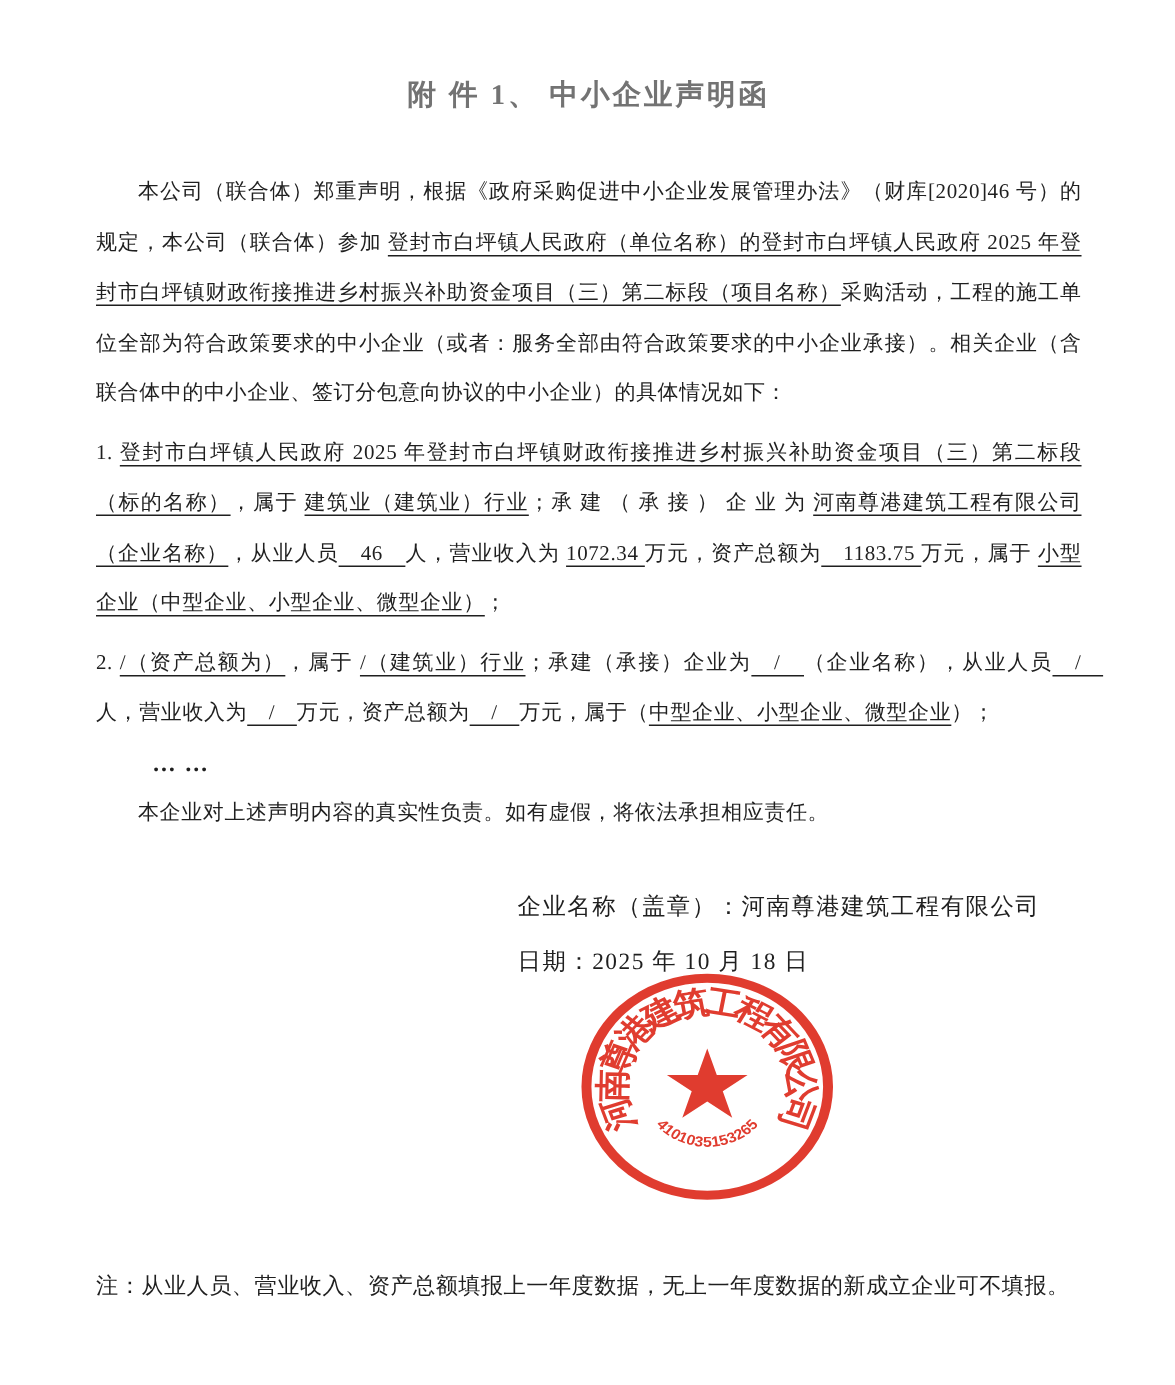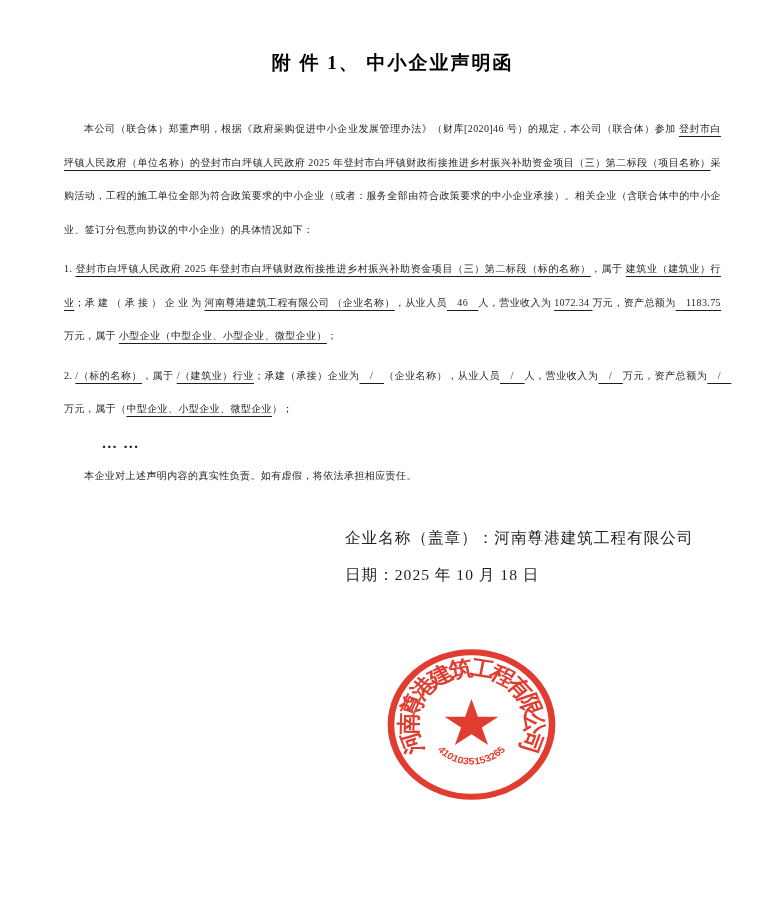--- a/index.html
+++ b/index.html
@@ -7,24 +7,24 @@
     width: 783px; height: 923px; position: relative; overflow: hidden;
     font-family: "Liberation Serif", serif;
     color: #1f1f1f;
   }
   .page { position: absolute; inset: 0; background: #fff; }
   .content {
     position: absolute; left: 64px; top: 50px; width: 657px;
   }
   .title {
     text-align: center; font-size: 19px; font-weight: 700;
-    letter-spacing: 2px; margin: 0 0 36px 0; color: #000000;
+    letter-spacing: 2px; margin: 0 0 36px 0; color: #737373;
   }
   .body-p {
-    font-size: 10px; line-height: 33.5px; text-align: justify;
+    font-size: 14px; line-height: 33.5px; text-align: justify;
     margin: 0; letter-spacing: 0.4px;
   }
   .indent { text-indent: 2em; }
   .mb { margin-bottom: 6px; }
   .u { text-decoration: underline; text-underline-offset: 4px; text-decoration-thickness: 1px; }
   .ellipsis-line {
     font-weight: 700; font-size: 15.6px; line-height: 33.5px;
     padding-left: 2.4em; margin: 0; letter-spacing: 1px;
   }
   .signature {
@@ -46,33 +46,34 @@
 
 <div class="page">
   <div class="content">
 
     <h1 class="title">附 件 1、 中小企业声明函</h1>
 
     <p class="body-p indent mb"><span>本公司（联合体）郑重声明，根据《政府采购促进中小企业发展管理办法》（财库[2020]46 号）的规定，本公司（联合体）参加 </span><span class="u">登封市白坪镇人民政府（单位名称）的登封市白坪镇人民政府 2025 年登封市白坪镇财政衔接推进乡村振兴补助资金项目（三）第二标段（项目名称）</span><span>采购活动，工程的施工单位全部为符合政策要求的中小企业（或者：服务全部由符合政策要求的中小企业承接）。相关企业（含联合体中的中小企业、签订分包意向协议的中小企业）的具体情况如下：</span></p>
 
     <p class="body-p mb"><span>1. </span><span class="u">登封市白坪镇人民政府 2025 年登封市白坪镇财政衔接推进乡村振兴补助资金项目（三）第二标段（标的名称）</span><span>，属于 </span><span class="u">建筑业（建筑业）行业</span><span>；承 建 （ 承 接 ） 企 业 为 </span><span class="u">河南尊港建筑工程有限公司 （企业名称）</span><span>，从业人员</span><span class="u">　46　</span><span>人，营业收入为 </span><span class="u">1072.34 </span><span>万元，资产总额为</span><span class="u">　1183.75 </span><span>万元，属于 </span><span class="u">小型企业（中型企业、小型企业、微型企业）</span><span>；</span></p>
 
-    <p class="body-p"><span>2. </span><span class="u">/（标的名称）</span><span>，属于 </span><span class="u">/（建筑业）行业</span><span>；承建（承接）企业为</span><span class="u">　/　</span><span>（企业名称），从业人员</span><span class="u">　/　</span><span>人，营业收入为</span><span class="u">　/　</span><span>万元，资产总额为</span><span class="u">　/　</span><span>万元，属于（</span><span class="u">中型企业、小型企业、微型企业</span><span>）；</span></p>
+    <p class="body-p"><span>2. </span><span class="u">/（资产总额为）</span><span>，属于 </span><span class="u">/（建筑业）行业</span><span>；承建（承接）企业为</span><span class="u">　/　</span><span>（企业名称），从业人员</span><span class="u">　/　</span><span>人，营业收入为</span><span class="u">　/　</span><span>万元，资产总额为</span><span class="u">　/　</span><span>万元，属于（</span><span class="u">中型企业、小型企业、微型企业</span><span>）；</span></p>
 
     <p class="ellipsis-line">… …</p>
 
 
     <p class="body-p indent">本企业对上述声明内容的真实性负责。如有虚假，将依法承担相应责任。</p>
 
     <div class="signature">
       <div><span>企业名称（盖章）：</span><span>河南尊港建筑工程有限公司</span></div>
       <div>日期：2025 年 10 月 18 日</div>
     </div>
   </div>
 
+  <div class="note">注：从业人员、营业收入、资产总额填报上一年度数据，无上一年度数据的新成立企业可不填报。</div>
 
   <svg class="seal" viewBox="0 0 200 200" preserveAspectRatio="none" xmlns="http://www.w3.org/2000/svg">
     <circle cx="100" cy="100" r="91" fill="none" stroke="#de2b1d" stroke-width="7.5"></circle>
     <polygon points="100,68 107.2,90.1 130.4,90.1 111.7,103.8 118.8,125.9 100,112.3 81.2,125.9 88.3,103.8 69.6,90.1 92.8,90.1" fill="#de2b1d"></polygon>
     <defs>
       <path id="sealTopArc" d="M 48 134 A 62 62 0 1 1 152 134" fill="none"></path>
       <path id="sealBottomArc" d="M 59 129 A 50 50 0 0 0 141 129" fill="none"></path>
     </defs>
     <text class="seal-text" font-size="27" fill="#de2b1d">
       <textPath href="#sealTopArc" startOffset="2" textLength="262" lengthAdjust="spacing">河南尊港建筑工程有限公司</textPath>

